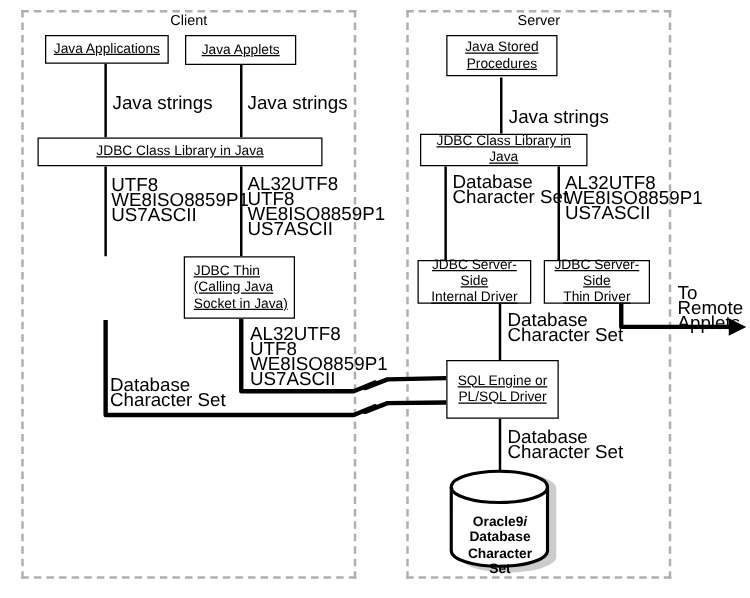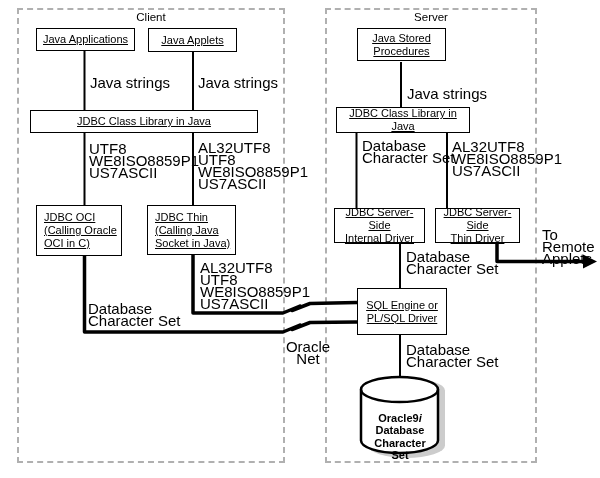--- a/index.html
+++ b/index.html
@@ -63,23 +63,20 @@
       <path d="M368,390.5 A38.5,12.5 0 0 1 445,390.5 L445,445.5 A38.5,12.5 0 0 1 368,445.5 Z" fill="#cccccc" stroke="none"></path>
       <path d="M361,389.5 A38.5,12.5 0 0 1 438,389.5 L438,440.5 A38.5,12.5 0 0 1 361,440.5 Z" fill="#ffffff" stroke="none"></path>
       <ellipse cx="399.5" cy="389.5" rx="38.5" ry="12.5" fill="#ffffff" stroke="#000" stroke-width="2.5"></ellipse>
       <path d="M361,389.5 L361,440.5 A38.5,12.5 0 0 0 438,440.5 L438,389.5" fill="none" stroke="#000" stroke-width="2.5"></path>
     </g>
   </svg>
 
   <div class="box" style="left:36px; top:28px; width:99px; height:23px;">Java Applications</div>
   <div class="box" style="left:148px; top:28px; width:89px; height:24px;">Java Applets</div>
   <div class="box" style="left:30px; top:110px; width:228px; height:23px;">JDBC Class Library in Java</div>
-  <div class="box align-left" style="left:36px; top:205px; width:86px; height:51px;">JDBC OCI
-(Calling Oracle
-OCI in C)</div>
   <div class="box" style="left:357px; top:28px; width:89px; height:33px;">Java Stored
 Procedures</div>
 
   <div class="box align-left" style="left:147px; top:205px; width:89px; height:50px;">JDBC Thin
 (Calling Java
 Socket in Java)</div>
   <div class="box" style="left:336px; top:107px; width:134px; height:26px;">JDBC Class Library in Java</div>
   <div class="box" style="left:334px; top:208px; width:91px; height:35px;">JDBC Server-Side
 Internal Driver</div>
   <div class="box" style="left:435px; top:208px; width:85px; height:35px;">JDBC Server-Side
@@ -96,22 +93,20 @@
 UTF8
 WE8ISO8859P1
 US7ASCII</div>
   <div class="lbl" style="left:200px; top:262px;">AL32UTF8
 UTF8
 WE8ISO8859P1
 US7ASCII</div>
   <div class="lbl" style="left:88px; top:303px;">Database
 Character Set</div>
 
-  <div class="lbl center" style="left:284px; top:341px; width:48px;">Oracle
-Net</div>
 
   <div class="lbl" style="left:407px; top:88px;">Java strings</div>
   <div class="lbl" style="left:362px; top:140px;">Database
 Character Set</div>
   <div class="lbl" style="left:452px; top:141px;">AL32UTF8
 WE8ISO8859P1
 US7ASCII</div>
   <div class="lbl" style="left:406px; top:251px;">Database
 Character Set</div>
   <div class="lbl" style="left:406px; top:344px;">Database

